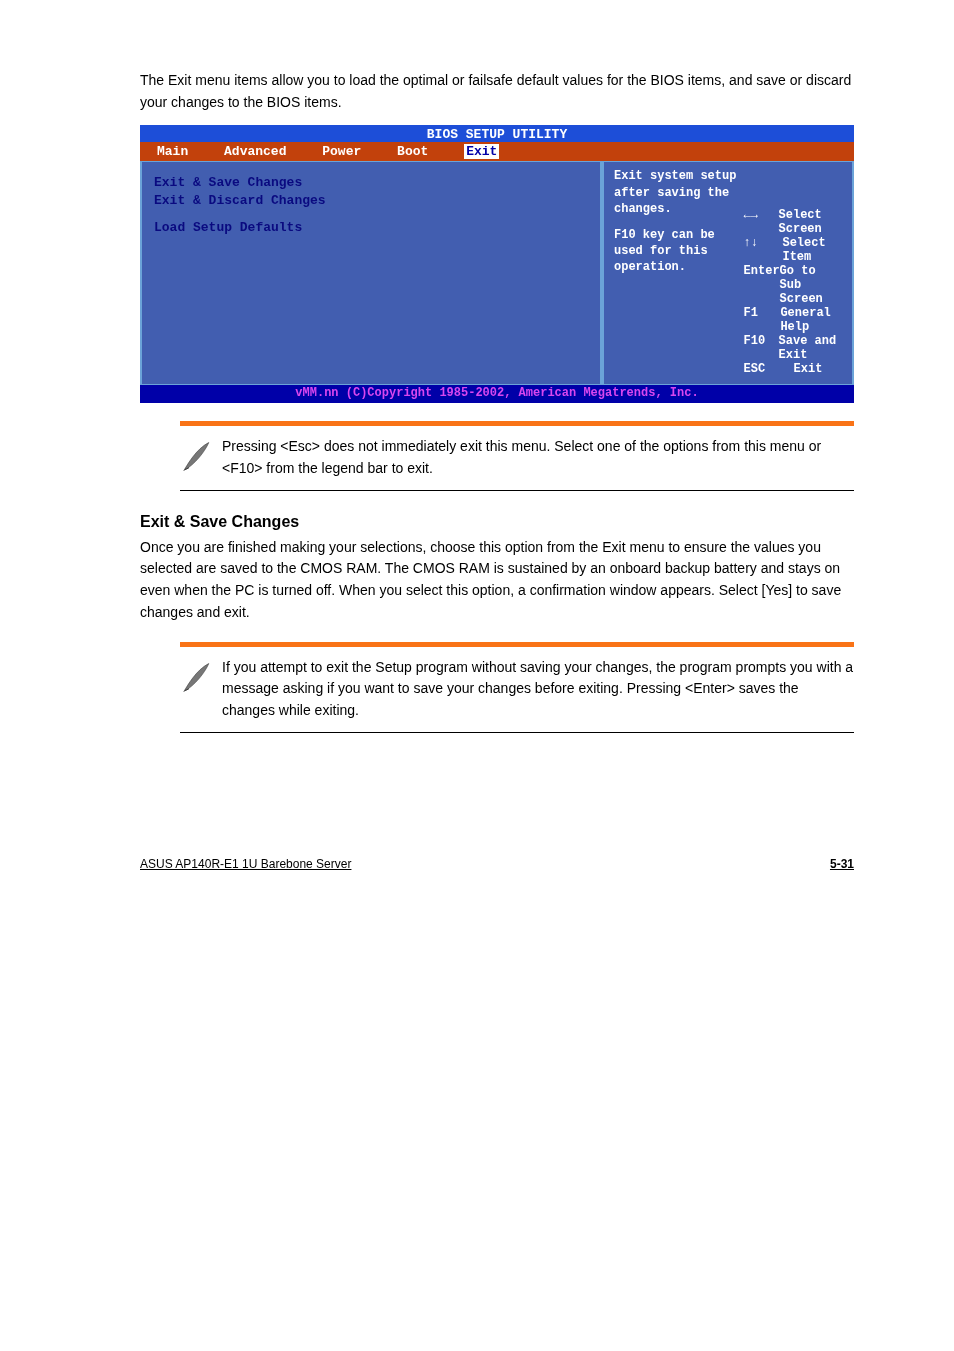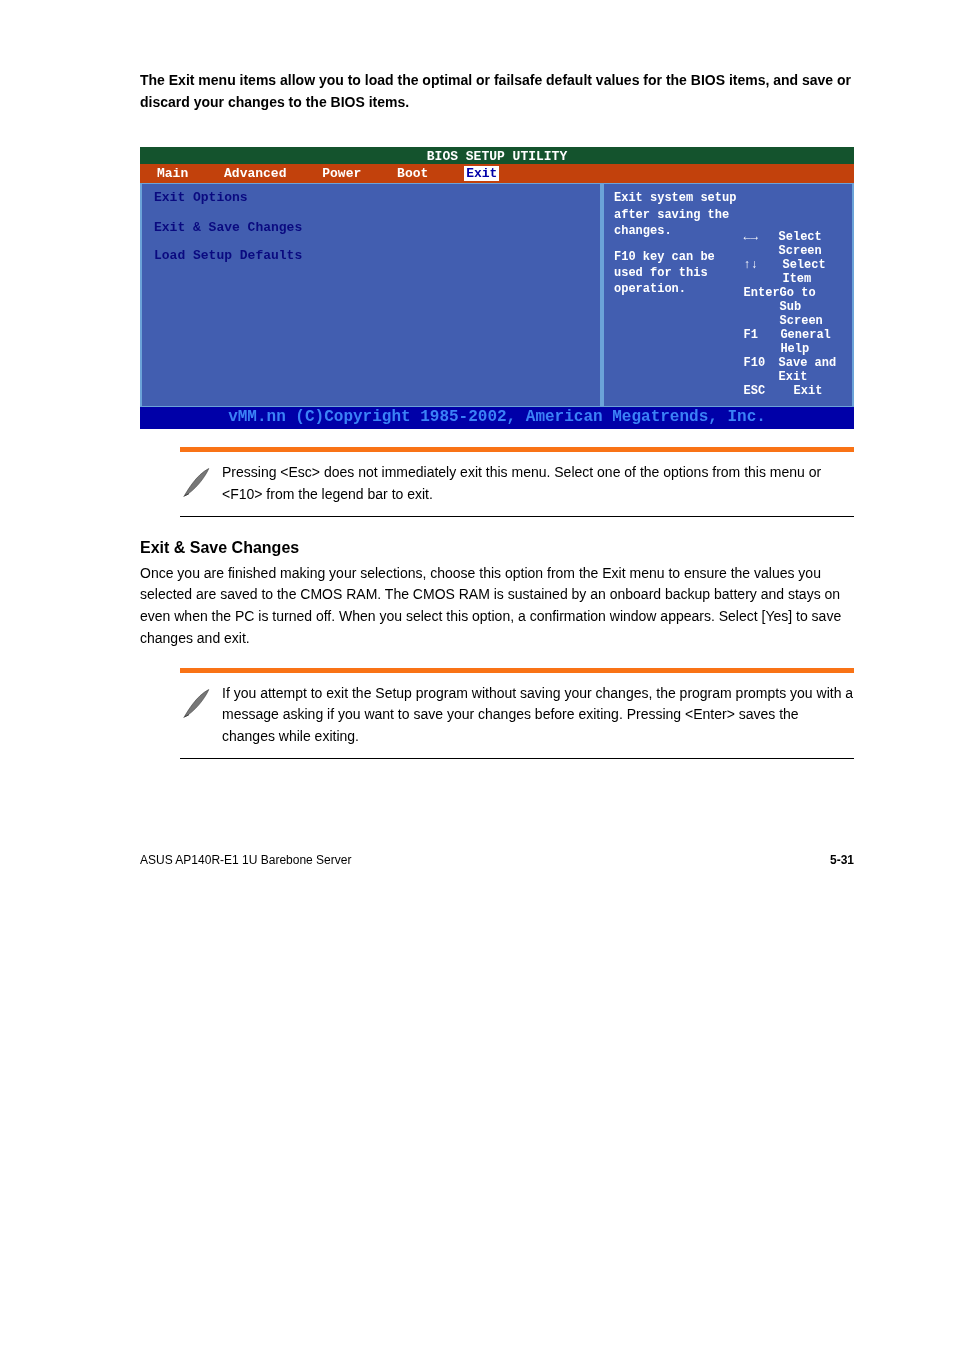--- a/index.html
+++ b/index.html
@@ -20,32 +20,31 @@
     color: #000;
     letter-spacing: 0.5px;
   }
   .chapter-title .num {
     margin-right: 30px;
   }
   .intro {
     font-size: 14px;
     line-height: 1.55;
     color: #000;
-    margin-bottom: 34px;
-    font-weight: bold;
+    margin-bottom: 12px;
   }
   
   .bios {
     font-family: "Courier New", monospace;
     color: #fff;
     background: #0000a8;
     border: 0;
   }
   .bios-title {
-    background: #14532d;
+    background: #1d4ed8;
     color: #fff;
     text-align: center;
     font-weight: bold;
     font-size: 13px;
     padding: 2px 0 0 0;
   }
   .bios-tabs {
     background: #c2410c;
     padding: 2px 17px;
     font-size: 13px;
@@ -109,23 +108,23 @@
   }
   .bios-right .nav-row .k {
     width: 50px;
     color: #fff;
   }
   .bios-right .nav-row .v {
     color: #fff;
   }
   .bios-footer {
     background: #0000a8;
-    color: #3b82f6;
+    color: #d946ef;
     text-align: center;
-    font-size: 16px;
+    font-size: 12px;
     padding: 1px 0 3px 0;
     font-weight: bold;
   }
   
   .note-block {
     display: flex;
     align-items: flex-start;
     margin: 18px 0 8px 40px;
     border-top: 5px solid #f97316;
     border-bottom: 1px solid #000;
@@ -152,22 +151,23 @@
     font-size: 14px;
     line-height: 1.55;
     margin-bottom: 8px;
   }
   .footer {
     display: flex;
     justify-content: space-between;
     font-size: 12px;
     color: #000;
     border-top: 0;
-    margin-top: 88px;
+    margin-top: 118px;
     padding-top: 6px;
+    text-decoration: underline;
   }
   .footer .right {
     font-weight: bold;
   }
   .quill {
     width: 36px;
     height: 36px;
   }
 </style>
 </head>
@@ -182,23 +182,23 @@
     <div class="bios-title">BIOS SETUP UTILITY</div>
     <div class="bios-tabs">
       <span>Main</span>
       <span>Advanced</span>
       <span>Power</span>
       <span>Boot</span>
       <span class="selected">Exit</span>
     </div>
     <div class="bios-body">
       <div class="bios-left">
-        <div class="heading">Exit Options</div>
         <div style="height:6px"></div>
         <div class="item">Exit &amp; Save Changes</div>
+        <div class="item">Exit &amp; Discard Changes</div>
         <div style="height:10px"></div>
         <div class="item">Load Setup Defaults</div>
         <div style="height:110px"></div>
       </div>
       <div class="bios-right">
         <div class="help-top">
           <div>Exit system setup after saving the changes.</div>
           <div style="height:10px"></div>
           <div>F10 key can be used for this operation.</div>
         </div>

